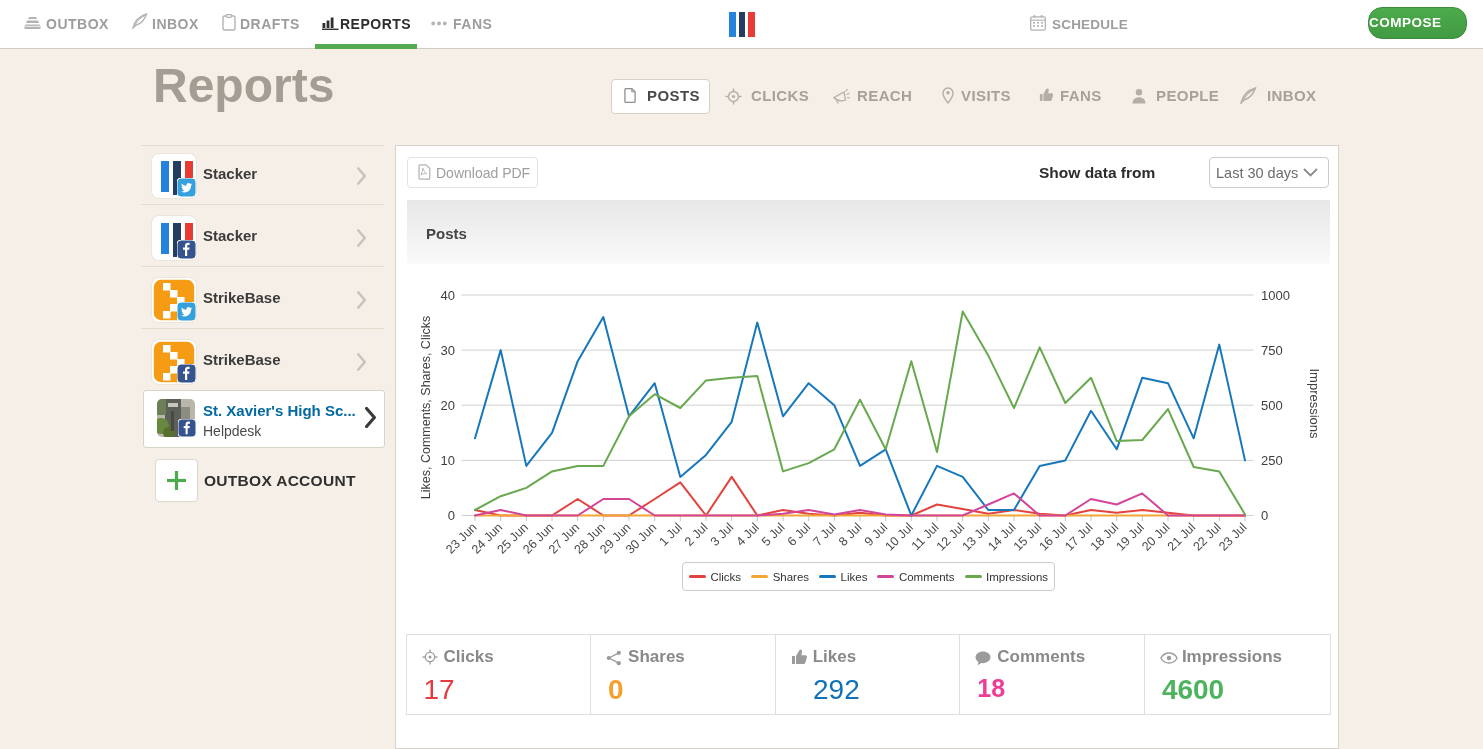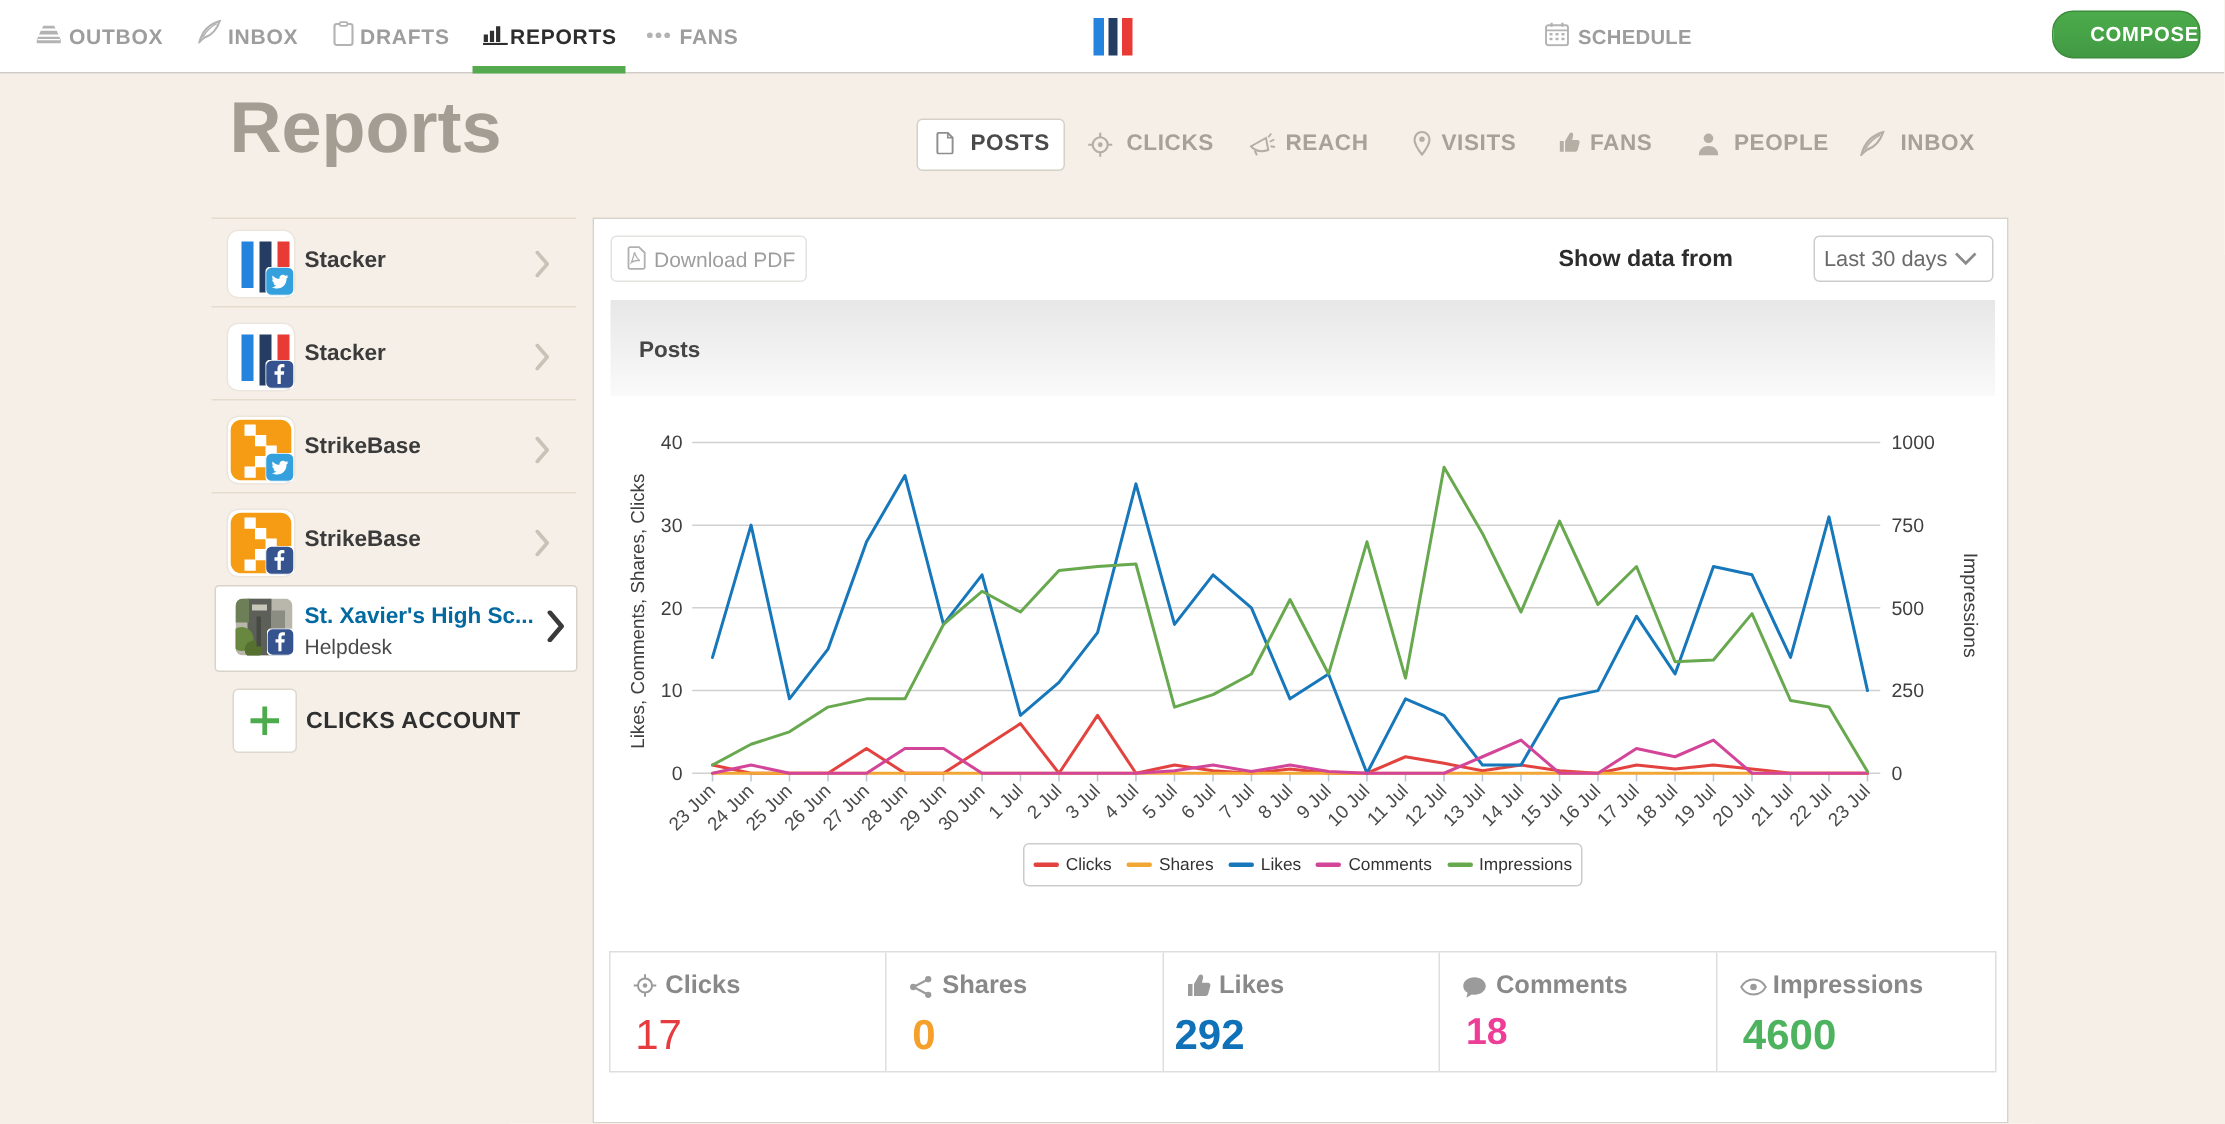--- a/index.html
+++ b/index.html
@@ -147,21 +147,21 @@
     <div class="abs" style="left:203px;top:402px;font-size:15px;font-weight:bold;color:#0369a1">St. Xavier's High Sc...</div>
     <div class="abs" style="left:203px;top:423px;font-size:14px;color:#4a4a4a">Helpdesk</div>
     <svg class="abs" style="left:364px;top:407px" width="13" height="21" viewBox="0 0 10 16">
 <polyline points="2,1 8,8 2,15" fill="none" stroke="#3a3a3a" stroke-width="2.4" stroke-linecap="round" stroke-linejoin="round"></polyline>
 </svg>
     <div class="abs" style="left:155px;top:459px;width:43px;height:43px;background:#fff;border:1px solid #ddd8cd;border-radius:4px;box-sizing:border-box"></div>
     <svg class="abs" style="left:166px;top:470px" width="21" height="21" viewBox="0 0 21 21">
       <line x1="10.5" y1="1" x2="10.5" y2="20" stroke="#4cab4c" stroke-width="3.2"></line>
       <line x1="1" y1="10.5" x2="20" y2="10.5" stroke="#4cab4c" stroke-width="3.2"></line>
     </svg>
-    <div class="abs" style="left:204px;top:472px;font-size:15.5px;font-weight:bold;color:#2f2f2f;letter-spacing:.3px">CLICKS ACCOUNT</div>
+    <div class="abs" style="left:204px;top:472px;font-size:15.5px;font-weight:bold;color:#2f2f2f;letter-spacing:.3px">OUTBOX ACCOUNT</div>
 <div class="abs" style="left:395px;top:145px;width:944px;height:604px;background:#fff;border:1px solid #d8d3c8;box-sizing:border-box"></div>
     <div class="abs" style="left:407px;top:157px;width:131px;height:31px;background:#fff;border:1px solid #e3e3e0;border-radius:4px;box-sizing:border-box"></div>
     <svg class="abs" style="left:418px;top:164px" width="13" height="16" viewBox="0 0 13 16">
 <path d="M1 1.8 a1 1 0 0 1 1-1 h6 L11.8 4.5 v9.7 a1 1 0 0 1 -1 1 h-8.8 a1 1 0 0 1 -1-1 Z" fill="none" stroke="#b0b0b0" stroke-width="1.2"></path>
 <path d="M3 11 c.8-2.2 1.6-4.6 2-6.8 .6 2.2 1.8 4.4 3.6 5.6 -1.8-.3-3.9-.2-5.6 1.2 z" fill="none" stroke="#b0b0b0" stroke-width="0.9"></path>
 </svg>
     <div class="abs" style="left:436px;top:165px;font-size:14px;color:#9e9e9e">Download PDF</div>
     <div class="abs" style="left:1039px;top:164px;width:165px;font-size:15.5px;font-weight:bold;color:#2c2c2c">Show data from</div>
     <div class="abs" style="left:1209px;top:157px;width:120px;height:31px;background:#fff;border:1px solid #cccccc;border-radius:4px;box-sizing:border-box"></div>
     <div class="abs" style="left:1216px;top:165px;font-size:14.5px;color:#6b6b6b">Last 30 days</div>
@@ -283,21 +283,21 @@
 <line x1="3" y1="8" x2="12.8" y2="2.8" stroke="#9b9b9b" stroke-width="1.4"></line>
 <line x1="3" y1="8" x2="12.8" y2="13.2" stroke="#9b9b9b" stroke-width="1.4"></line>
 </svg>
     <div class="abs" style="left:628.1px;top:647px;font-size:17px;font-weight:bold;color:#898989">Shares</div>
     <div class="abs" style="left:608.1px;top:674px;font-size:28px;font-weight:bold;color:#f5a02b">0</div>
     <div class="abs" style="left:775.7px;top:635px;width:184.6px;height:79px;border-right:1px solid #dedede;box-sizing:border-box"></div>
     <svg class="abs" style="left:790.7px;top:648px" width="17" height="17" viewBox="0 0 17 17">
 <path d="M1 8 h3 v8 h-3 z M5 16 h7.5 c1 0 1.8-.6 2-1.5 l1.4-5.2 c.3-1.1-.5-2.1-1.6-2.1 h-4 l.8-3.6 c.2-1-.5-2-1.5-2 -.6 0-1.1.3-1.4.8 L5 8 Z" fill="#9b9b9b"></path>
 </svg>
     <div class="abs" style="left:812.7px;top:647px;font-size:17px;font-weight:bold;color:#898989">Likes</div>
-    <div class="abs" style="left:783px;top:674px;font-size:28px;font-weight:bold;color:#0f72b8">292</div>
+    <div class="abs" style="left:813px;top:674px;font-size:28px;font-weight:normal;color:#0f72b8">292</div>
     <div class="abs" style="left:960.3px;top:635px;width:184.6px;height:79px;border-right:1px solid #dedede;box-sizing:border-box"></div>
     <svg class="abs" style="left:975.3px;top:651px" width="16" height="15" viewBox="0 0 16 15">
 <path d="M8 0.5 C3.8 0.5 0.5 3.1 0.5 6.3 c0 1.9 1.1 3.5 2.9 4.6 L2.6 14.2 6.2 12 c.6.1 1.2.15 1.8.15 4.2 0 7.5-2.6 7.5-5.8 S12.2 0.5 8 0.5 Z" fill="#9b9b9b"></path>
 </svg>
     <div class="abs" style="left:997.3px;top:647px;font-size:17px;font-weight:bold;color:#898989">Comments</div>
     <div class="abs" style="left:977.3px;top:674px;font-size:25px;font-weight:bold;color:#ee3d97">18</div>
     <div class="abs" style="left:1144.9px;top:635px;width:184.6px;height:79px;box-sizing:border-box"></div>
     <svg class="abs" style="left:1159.9px;top:652px" width="18" height="12" viewBox="0 0 18 12">
 <path d="M9 1 C5 1 2.1 3.7 0.8 6 2.1 8.3 5 11 9 11 s6.9-2.7 8.2-5 C15.9 3.7 13 1 9 1 Z" fill="none" stroke="#9b9b9b" stroke-width="1.3"></path>
 <circle cx="9" cy="6" r="2.2" fill="#9b9b9b"></circle>
@@ -343,19 +343,19 @@
 <g fill="#b3b3b3">
           <rect x="3" y="7" width="2" height="1.6"></rect>
           <rect x="7" y="7" width="2" height="1.6"></rect>
           <rect x="11" y="7" width="2" height="1.6"></rect>
 <rect x="3" y="10.2" width="2" height="1.6"></rect>
           <rect x="7" y="10.2" width="2" height="1.6"></rect>
           <rect x="11" y="10.2" width="2" height="1.6"></rect>
         </g>
 </svg>
       <div class="abs navtxt" style="left:1052px;top:17px;font-size:13.5px;letter-spacing:.2px">SCHEDULE</div>
-      <div class="abs" style="left:1368px;top:7px;width:99px;height:32px;background:linear-gradient(#4cab4b,#419a43);border:1px solid #3c8c3c;border-radius:14px;box-sizing:border-box;color:#fff;font-size:13.5px;font-weight:bold;letter-spacing:.5px;text-align:right;line-height:30px">COMPOSE</div>
+      <div class="abs" style="left:1368px;top:7px;width:99px;height:32px;background:linear-gradient(#4cab4b,#419a43);border:1px solid #3c8c3c;border-radius:14px;box-sizing:border-box;color:#fff;font-size:13.5px;font-weight:bold;letter-spacing:.5px;text-align:left;line-height:30px">COMPOSE</div>
       <div class="abs" style="left:729px;top:12px;width:6.5px;height:25px;background:#2383dd"></div>
       <div class="abs" style="left:738.5px;top:12px;width:6.5px;height:25px;background:#253c63"></div>
       <div class="abs" style="left:748px;top:12px;width:6.5px;height:25px;background:#e83b36"></div>
       <div class="abs" style="left:315px;top:44px;width:102px;height:5px;background:#55a94e"></div>
     </div>
 </div>
 
 </body></html>

